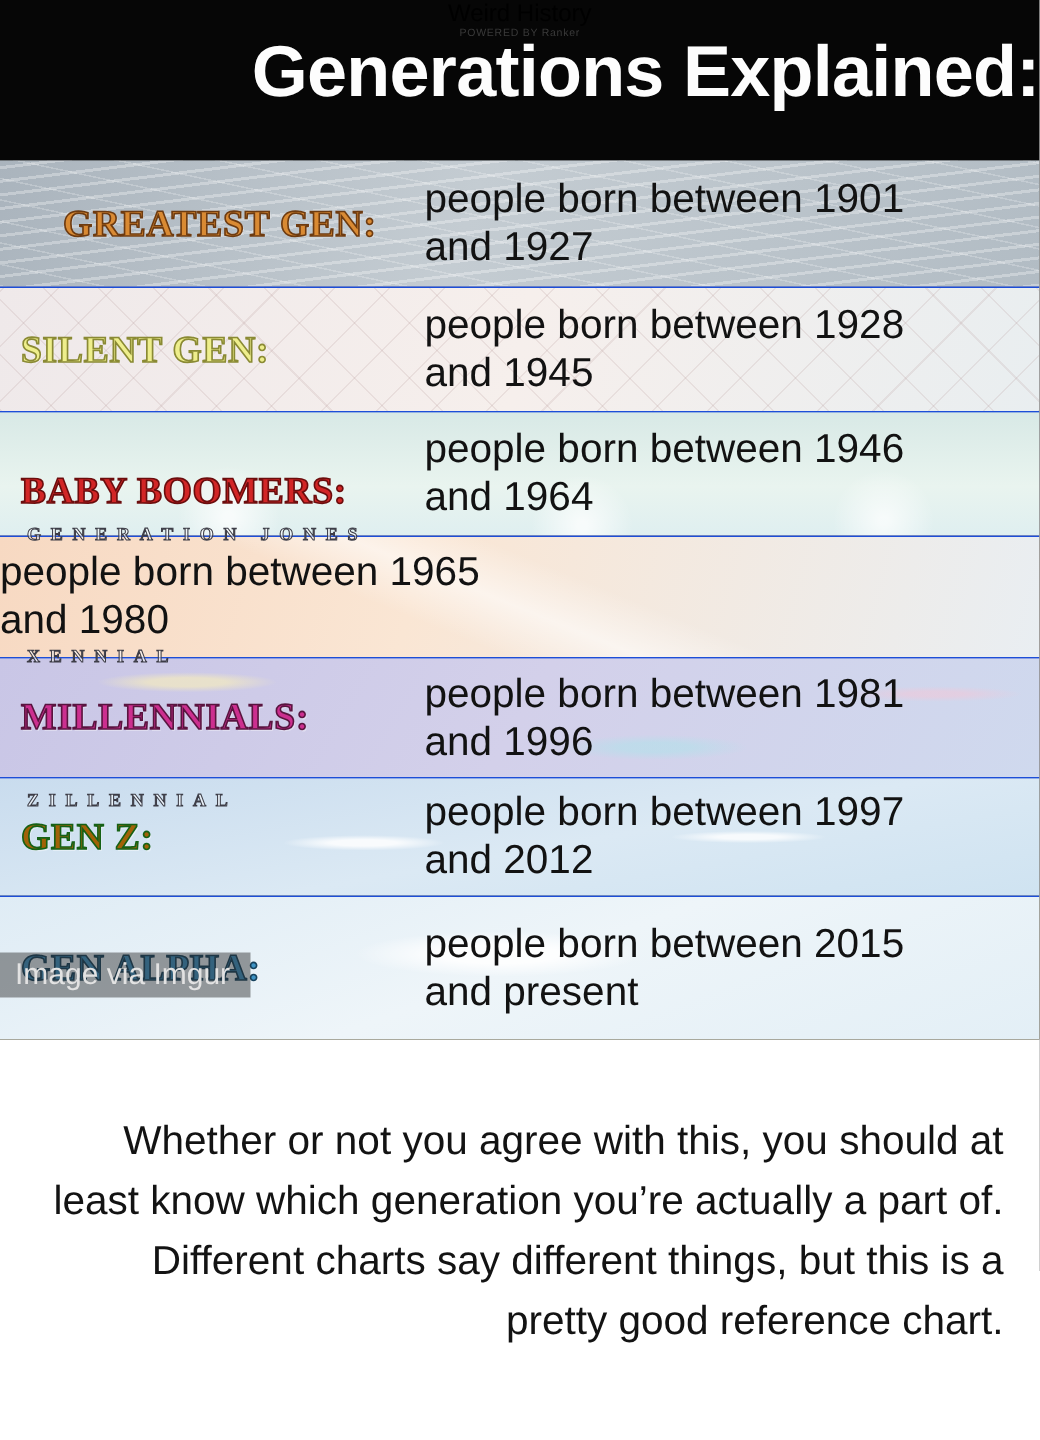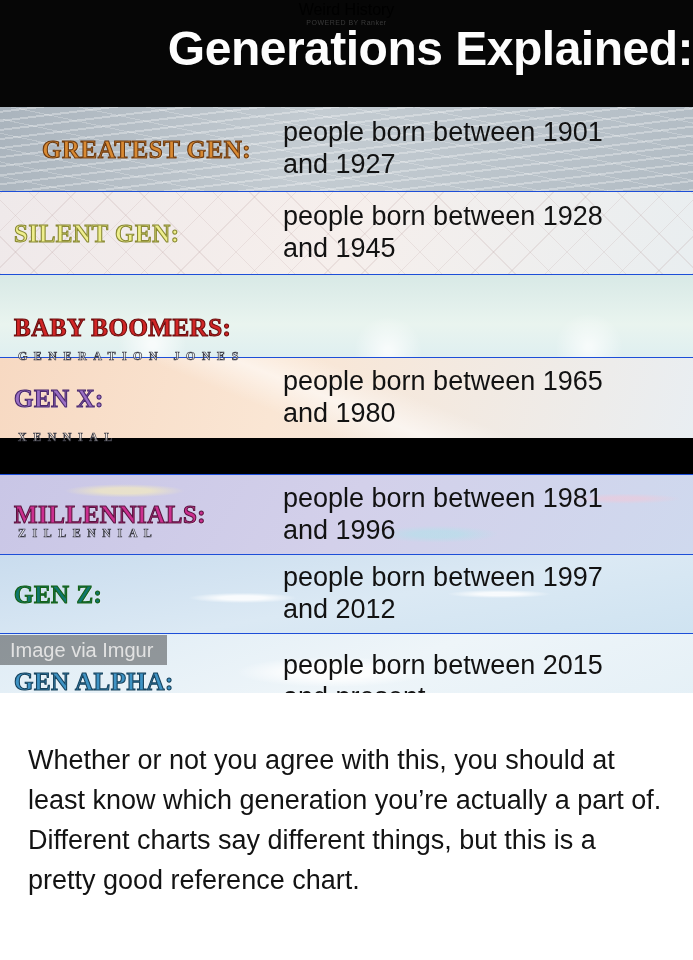--- a/index.html
+++ b/index.html
@@ -145,20 +145,21 @@
     white-space: nowrap;
   }
 
   
   #caption-area {
     width: 693px;
     height: 267px;
     box-sizing: border-box;
     background: #ffffff;
     padding: 48px 24px 0 28px;
+    text-align: right;
   }
   #caption-text {
     font-family: "Liberation Sans", sans-serif;
     font-size: 27px;
     line-height: 1.48;
     color: #131313;
     white-space: pre-line;
   }
 </style>
 </head>
@@ -206,57 +207,58 @@
 
     <div class="gen-row" style="height:83px;background:#dff0ea;">
       <div class="row-bgtex" style="background:
              radial-gradient(circle at 22% 85%, rgba(255,255,255,.75) 0 3px, rgba(255,255,255,0) 34px),
              radial-gradient(circle at 56% 92%, rgba(255,255,255,.75) 0 3px, rgba(255,255,255,0) 34px),
              radial-gradient(circle at 85% 88%, rgba(255,255,255,.7) 0 3px, rgba(255,255,255,0) 34px),
              linear-gradient(180deg,#d8e9e6 0%,#e9f4ef 60%,#dfeff0 100%);"></div>
       <div class="gen-label-cell">
         <span class="gen-label" style="color:#d22626;-webkit-text-stroke:1.1px #6b0d0d;text-shadow:1px 1px 0 rgba(255,255,255,.35);margin-top:23px;">BABY BOOMERS:</span>
       </div>
+      <div class="gen-desc-cell">
+        <span class="gen-desc">people born between 1946
+and 1964</span>
+      </div>
     </div>
 
     <div class="gen-row" style="height:81px;background:#f6ddc8;">
       <div class="row-bgtex" style="background:
              linear-gradient(22deg, rgba(255,255,255,0) 38%, rgba(255,255,255,.55) 48%, rgba(255,255,255,0) 58%),
              linear-gradient(105deg,#f7d9c2 0%,#fae6d4 40%,#e9eef2 100%);"></div>
-      <div class="gen-label-cell">
-        <span class="gen-label" style="color:#9a6fc4;-webkit-text-stroke:1.1px #4b2a6e;text-shadow:1px 1px 0 rgba(255,255,255,.4);">GEN X:</span>
-      </div>
       <div class="gen-desc-cell">
         <span class="gen-desc">people born between 1965
 and 1980</span>
       </div>
     </div>
 
-    <div class="gen-row" style="height:80px;background:#cdc9e8;margin-top:36px;">
+    <div class="gen-row" style="height:80px;background:#cdc9e8;">
       <div class="row-bgtex" style="background:
              radial-gradient(ellipse at 18% 20%, rgba(255,244,180,.55) 0 26px, rgba(255,255,255,0) 60px),
              radial-gradient(ellipse at 63% 75%, rgba(176,226,234,.55) 0 24px, rgba(255,255,255,0) 62px),
              radial-gradient(ellipse at 90% 30%, rgba(245,198,214,.5) 0 20px, rgba(255,255,255,0) 58px),
              linear-gradient(120deg,#c9c6e6 0%,#d3d0ea 50%,#cfd9ee 100%);"></div>
       <div class="gen-label-cell">
         <span class="gen-label" style="color:#cc2f8f;-webkit-text-stroke:1.1px #59143f;text-shadow:1px 1px 0 rgba(255,255,255,.35);">MILLENNIALS:</span>
       </div>
       <div class="gen-desc-cell">
         <span class="gen-desc">people born between 1981
 and 1996</span>
       </div>
     </div>
 
     <div class="gen-row" style="height:79px;background:#cfe1f0;">
       <div class="row-bgtex" style="background:
              radial-gradient(ellipse at 35% 55%, rgba(255,255,255,.85) 0 22px, rgba(255,255,255,0) 54px),
              radial-gradient(ellipse at 72% 50%, rgba(255,255,255,.8) 0 20px, rgba(255,255,255,0) 52px),
              linear-gradient(170deg,#c9dcee 0%,#dbe9f4 55%,#cfe3f1 100%);"></div>
       <div class="gen-label-cell">
-        <span class="gen-label" style="color:#0f766e;-webkit-text-stroke:1.1px #156115;text-shadow:1px 1px 0 rgba(255,255,255,.4);">GEN Z:</span>
+        <span class="gen-label" style="color:#a16207;-webkit-text-stroke:1.1px #156115;text-shadow:1px 1px 0 rgba(255,255,255,.4);">GEN Z:</span>
       </div>
       <div class="gen-desc-cell">
         <span class="gen-desc">people born between 1997
 and 2012</span>
       </div>
     </div>
 
     <div class="gen-row" style="height:96px;background:#fef9c3;">
       <div class="row-bgtex" style="background:
              radial-gradient(ellipse at 48% 40%, rgba(255,255,255,.9) 0 40px, rgba(255,255,255,0) 96px),

